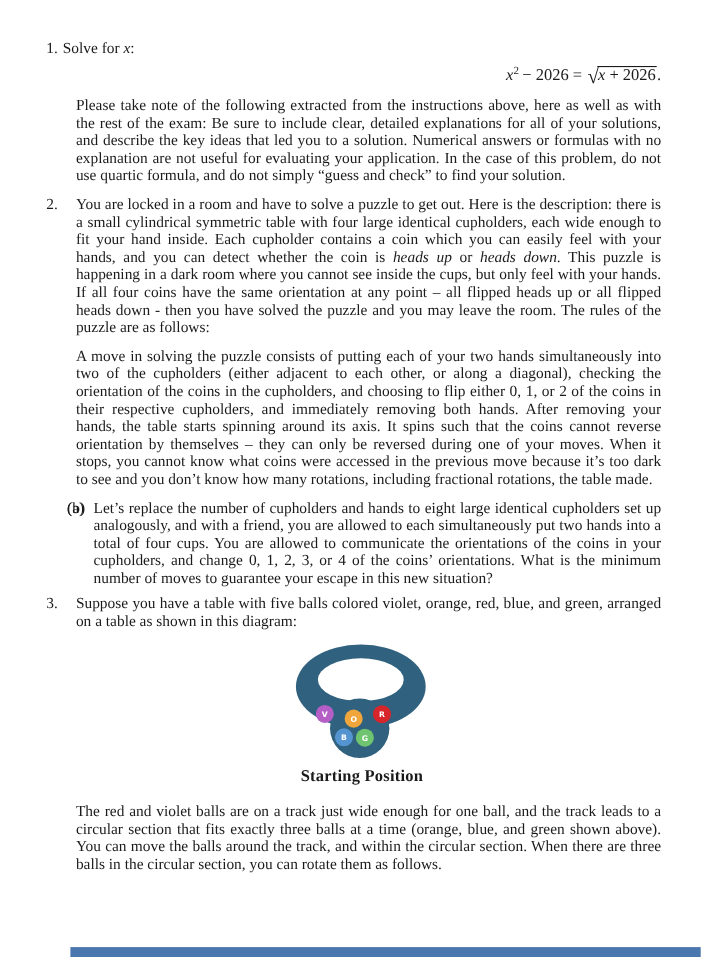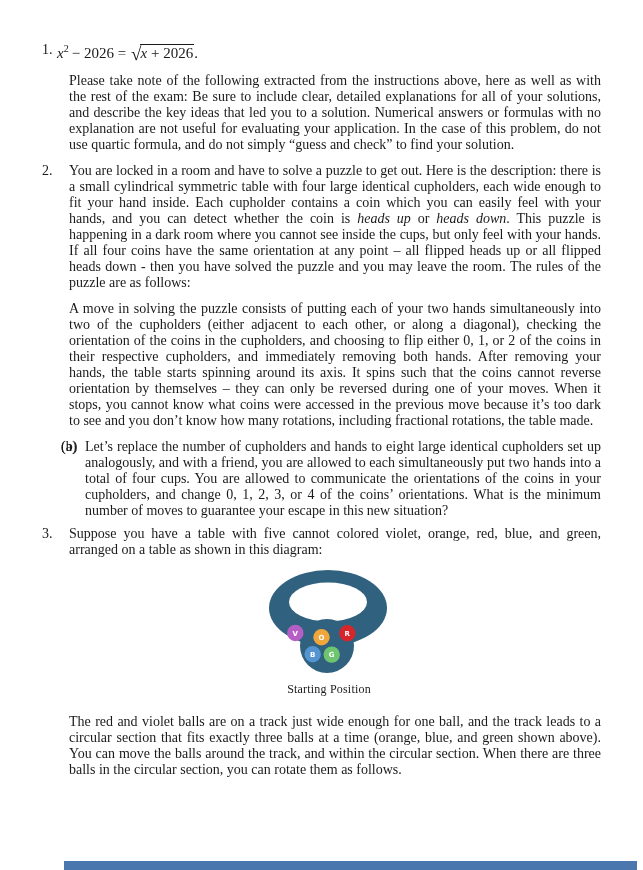--- a/index.html
+++ b/index.html
@@ -8,45 +8,46 @@
     background:#ffffff;
     font-family:"Liberation Serif","DejaVu Serif",serif;
     font-size:14px;line-height:16px;color:#1a1a1a;
   }
   .doc{position:absolute;left:42px;top:37px;width:559px;}
   .item{position:relative;padding-left:15px;margin-bottom:3px;}
   .num{position:absolute;left:0;top:0;}
   .para{margin:0 0 10px 12px;text-align:justify;}
   .lead{margin:0;}
   .equation{
-    text-align:left;margin:5px 0 9px 0;height:22px;line-height:22px;
+    text-align:right;margin:5px 0 9px 0;height:22px;line-height:22px;
     font-size:15px;
   }
   .mathvar{font-style:italic;}
   .eq-sup{font-size:10px;vertical-align:6px;line-height:0;}
   .sqrt-sign{display:inline-block;font-size:19px;vertical-align:-2px;margin:0 -2px 0 2px;}
   .radicand{display:inline-block;border-top:1.2px solid #1a1a1a;padding:0 1px;line-height:17px;}
   .eq-mid{padding:0 3px;}
   .sub{position:relative;padding-left:28px;margin-bottom:7px;text-align:justify;}
   .sub-label{position:absolute;left:4px;top:0;}
   .figure-wrap{width:180px;margin:8px auto 0 auto;text-align:center;}
-  .caption{font-weight:normal;font-size:12px;margin:1px 0 17px 0;letter-spacing:0.2px;}
+  .caption{font-weight:bold;font-size:15px;margin:1px 0 17px 0;letter-spacing:0.2px;}
   .ball-text{
     font-family:"DejaVu Sans","Liberation Sans",sans-serif;
     font-size:7px;font-weight:bold;fill:#ffffff;
   }
   .bottom-bar{position:absolute;left:64px;top:861px;width:573px;height:9px;}
 </style>
 </head>
 <body style="background: rgb(255, 255, 255); color: rgb(26, 26, 26);">
 
 <div class="doc">
 
   <div class="item">
     <span class="num">1.</span>
+    <p class="para lead"><span>Solve for </span><span style="font-style: italic;">x</span><span>:</span></p>
     <div class="equation">
       <span class="mathvar">x</span><span class="eq-sup">2</span><span class="eq-mid">− 2026 =</span><span class="sqrt-sign">√</span><span class="radicand"><span class="mathvar">x</span><span> + 2026</span></span><span>.</span>
     </div>
     <p class="para"><span>Please take note of the following extracted from the instructions above, here as well as with the rest of the exam: Be sure to include clear, detailed explanations for all of your solutions, and describe the key ideas that led you to a solution. Numerical answers or formulas with no explanation are not useful for evaluating your application. In the case of this problem, do not use quartic formula, and do not simply “guess and check” to find your solution.</span></p>
   </div>
 
   <div class="item">
     <span class="num">2.</span>
     <p class="para"><span>You are locked in a room and have to solve a puzzle to get out. Here is the description: there is a small cylindrical symmetric table with four large identical cupholders, each wide enough to fit your hand inside. Each cupholder contains a coin which you can easily feel with your hands, and you can detect whether the coin is </span><span style="font-style: italic;">heads up</span><span> or </span><span style="font-style: italic;">heads down</span><span>. This puzzle is happening in a dark room where you cannot see inside the cups, but only feel with your hands. If all four coins have the same orientation at any point – all flipped heads up or all flipped heads down - then you have solved the puzzle and you may leave the room. The rules of the puzzle are as follows:</span></p>
     <p class="para"><span>A move in solving the puzzle consists of putting each of your two hands simultaneously into two of the cupholders (either adjacent to each other, or along a diagonal), checking the orientation of the coins in the cupholders, and choosing to flip either 0, 1, or 2 of the coins in their respective cupholders, and immediately removing both hands. After removing your hands, the table starts spinning around its axis. It spins such that the coins cannot reverse orientation by themselves – they can only be reversed during one of your moves. When it stops, you cannot know what coins were accessed in the previous move because it’s too dark to see and you don’t know how many rotations, including fractional rotations, the table made.</span></p>
@@ -54,21 +55,21 @@
       <span class="sub-label">(a)</span>
     </div>
     <div class="sub">
       <span class="sub-label">(b)</span>
       <span><span>Let’s replace the number of cupholders and hands to eight large identical cupholders set up analogously, and with a friend, you are allowed to each simultaneously put two hands into a total of four cups. You are allowed to communicate the orientations of the coins in your cupholders, and change 0, 1, 2, 3, or 4 of the coins’ orientations. What is the minimum number of moves to guarantee your escape in this new situation?</span></span>
     </div>
   </div>
 
   <div class="item">
     <span class="num">3.</span>
-    <p class="para"><span>Suppose you have a table with five cannot colored violet, orange, red, blue, and green, arranged on a table as shown in this diagram:</span></p>
+    <p class="para"><span>Suppose you have a table with five balls colored violet, orange, red, blue, and green, arranged on a table as shown in this diagram:</span></p>
 
     <div class="figure-wrap">
       <svg width="168" height="108" viewBox="0 0 168 108">
         <ellipse cx="83" cy="40" rx="59" ry="38" fill="#30617f"></ellipse>
         <ellipse cx="83" cy="34" rx="39" ry="19.5" fill="#ffffff"></ellipse>
         <circle cx="82" cy="78" r="27" fill="#30617f"></circle>
         <g class="ball" transform="translate(50.3,65)">
           <circle r="8.2" fill="#b55fc6"></circle>
             <text class="ball-text" text-anchor="middle" y="2.6">V</text>
         </g>

